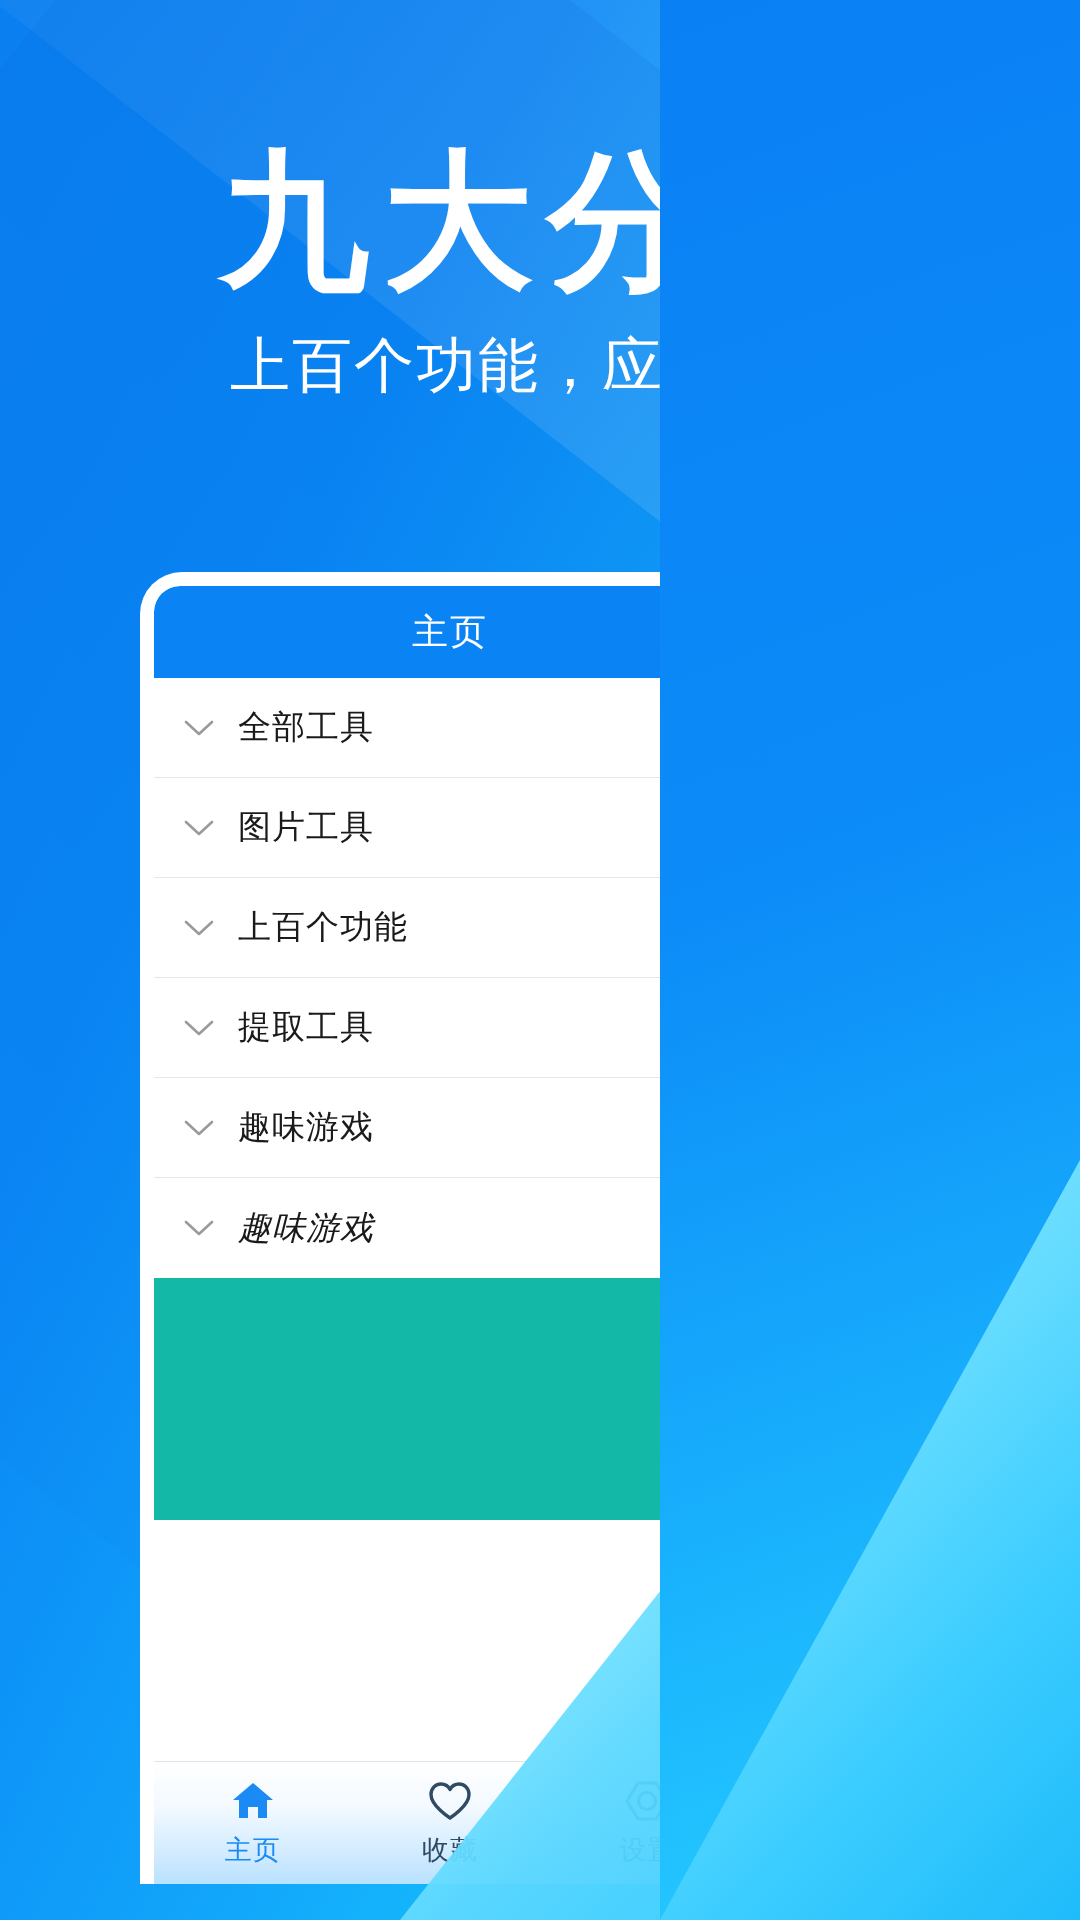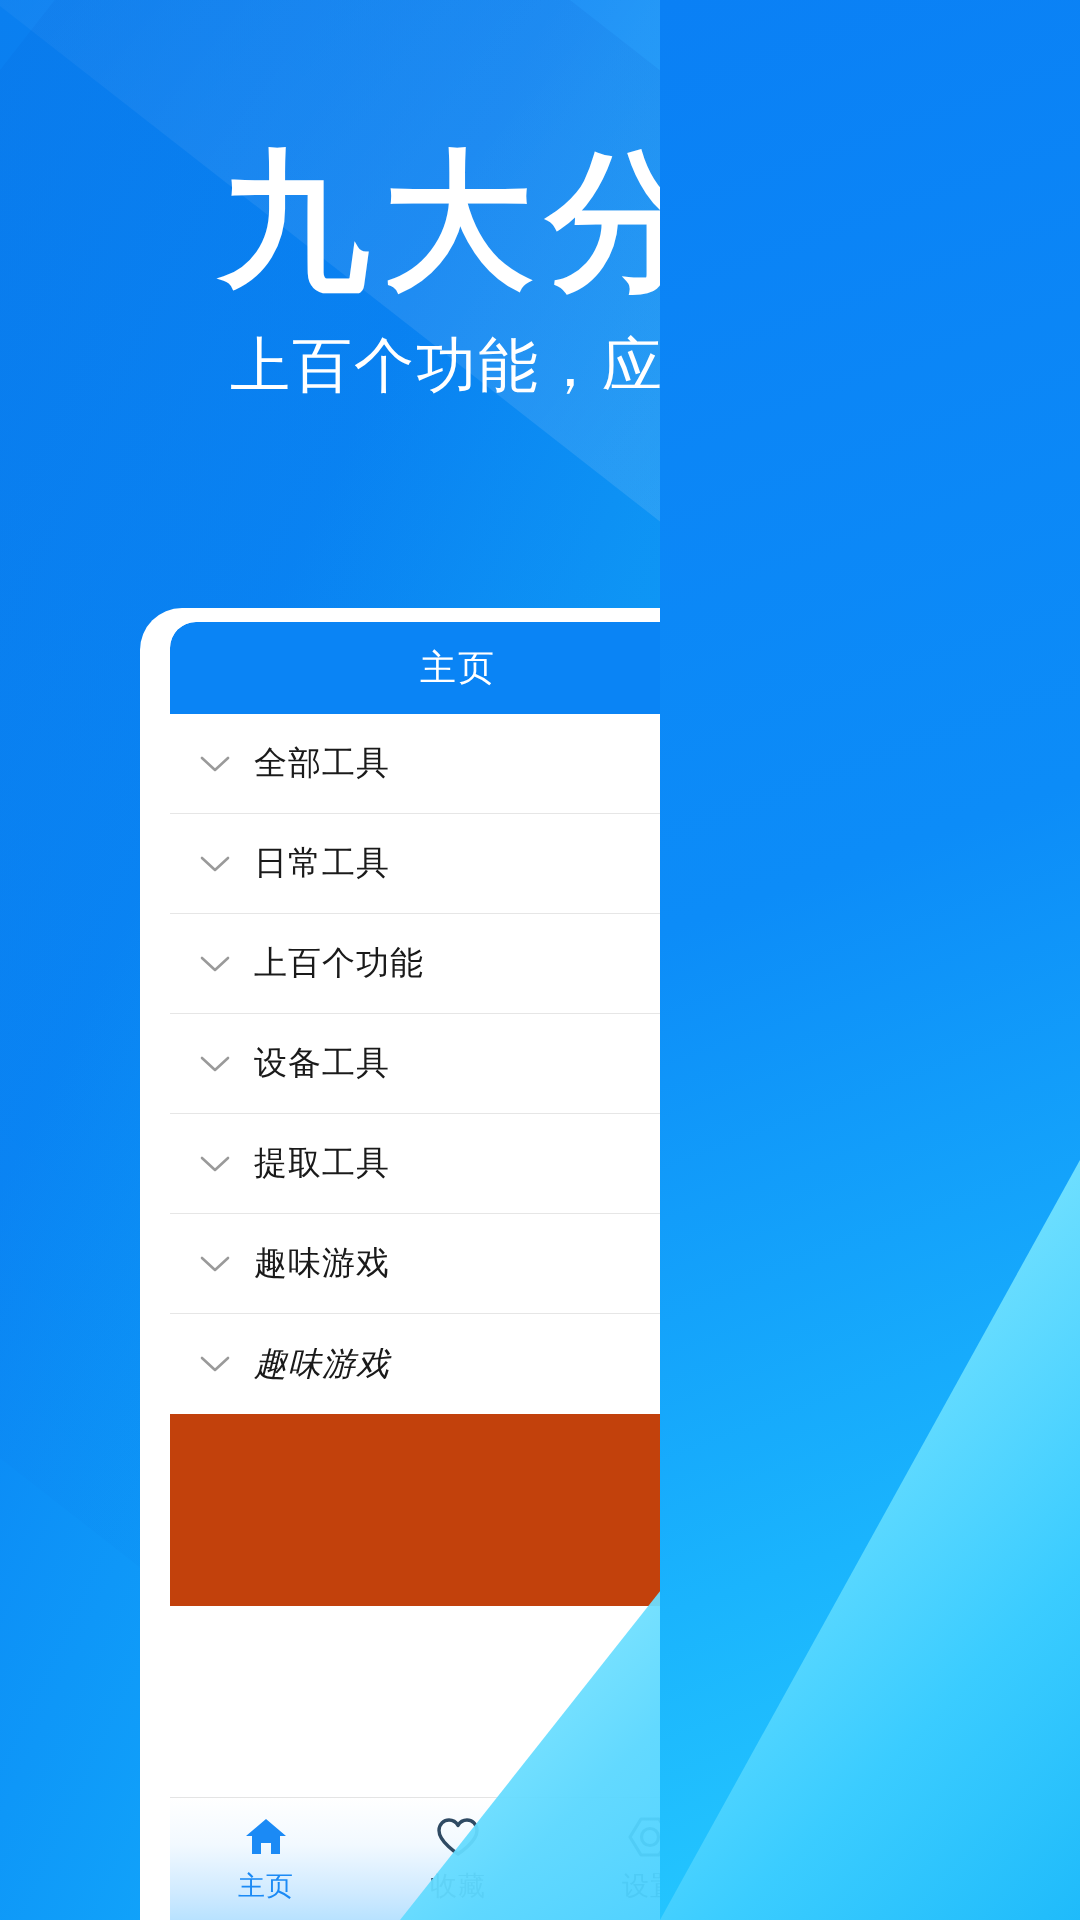--- a/index.html
+++ b/index.html
@@ -103,29 +103,29 @@
     line-height: 1.2;
     font-weight: 400;
     letter-spacing: 2px;
     font-family: "Liberation Sans", "DejaVu Sans", sans-serif;
   }
 
   
   .phone {
     position: absolute;
     left: 140px;
-    top: 608px;
+    top: 572px;
     width: 620px;
     height: 1312px;
     background: #ffffff;
     border-radius: 42px 42px 0 0;
     box-shadow: 0 0 0 0 rgba(0,0,0,0);
     z-index: 30;
     overflow: hidden;
-    padding: 14px 14px 0 30px;
+    padding: 14px 14px 0 14px;
     box-sizing: border-box;
   }
   .phone-inner {
     width: 100%;
     height: 100%;
     background: #ffffff;
     border-radius: 26px 26px 0 0;
     overflow: hidden;
     position: relative;
     display: flex;
@@ -156,21 +156,21 @@
     width: 56px;
     height: 56px;
     display: flex;
     align-items: center;
     justify-content: center;
   }
   .search-btn svg { display: block; }
 
   .tool-list {
     flex: 1 1 auto;
-    background: #c2410c;
+    background: #14b8a6;
     overflow: hidden;
   }
   .tool-row {
     height: 100px;
     display: flex;
     align-items: center;
     padding-left: 26px;
     box-sizing: border-box;
     border-bottom: 1px solid #e6e6e6;
     background: #ffffff;
@@ -264,41 +264,33 @@
           </span>
           <span class="tool-label">全部工具</span>
         </div>
 
         <div class="tool-row">
           <span class="chev">
             <svg width="30" height="18" viewBox="0 0 30 18">
                 <polyline points="2,3 15,15 28,3" fill="none" stroke="#9a9a9a" stroke-width="2.6" stroke-linecap="round" stroke-linejoin="round"></polyline>
               </svg>
           </span>
-          <span class="tool-label">日常工具</span>
+          <span class="tool-label">图片工具</span>
         </div>
 
         <div class="tool-row">
           <span class="chev">
             <svg width="30" height="18" viewBox="0 0 30 18">
                 <polyline points="2,3 15,15 28,3" fill="none" stroke="#9a9a9a" stroke-width="2.6" stroke-linecap="round" stroke-linejoin="round"></polyline>
               </svg>
           </span>
           <span class="tool-label">上百个功能</span>
         </div>
 
 
-        <div class="tool-row">
-          <span class="chev">
-            <svg width="30" height="18" viewBox="0 0 30 18">
-                <polyline points="2,3 15,15 28,3" fill="none" stroke="#9a9a9a" stroke-width="2.6" stroke-linecap="round" stroke-linejoin="round"></polyline>
-              </svg>
-          </span>
-          <span class="tool-label">设备工具</span>
-        </div>
 
 
         <div class="tool-row">
           <span class="chev">
             <svg width="30" height="18" viewBox="0 0 30 18">
                 <polyline points="2,3 15,15 28,3" fill="none" stroke="#9a9a9a" stroke-width="2.6" stroke-linecap="round" stroke-linejoin="round"></polyline>
               </svg>
           </span>
           <span class="tool-label">提取工具</span>
         </div>

